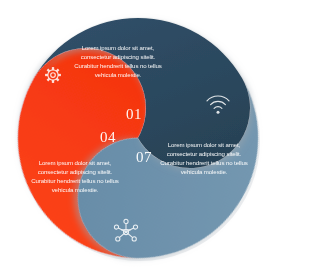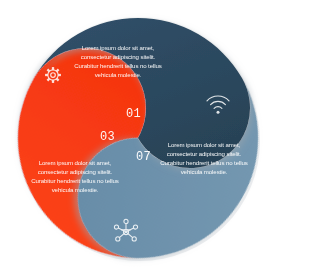--- a/index.html
+++ b/index.html
@@ -31,22 +31,22 @@
     font-family: "Liberation Sans", sans-serif;
     font-size: 6.1px;
     line-height: 9.1px;
     letter-spacing: -0.1px;
     color: #ffffff;
     text-align: center;
     opacity: 0.96;
   }
   .seg-num {
     position: absolute;
-    font-family: Liberation Mono, monospace;
-    font-size: 12px;
+    font-family: Liberation Serif, serif;
+    font-size: 15px;
     line-height: 15px;
     color: #ffffff;
     letter-spacing: 0.4px;
     opacity: 0.95;
   }
   
   #text-01 { left: 69px;  top: 43px;  width: 98px; }
   #num-01  { left: 126px; top: 107px; }
   
   #text-02 { left: 155px; top: 140px; width: 98px; }
@@ -150,15 +150,15 @@
     </g>
   </svg>
 
   <div class="seg-text" id="text-01">Lorem ipsum dolor sit amet, consectetur adipiscing sitelit. Curabitur hendrerit tellus no tellus vehicula molestie.</div>
   <div class="seg-num" id="num-01">01</div>
 
   <div class="seg-text" id="text-02">Lorem ipsum dolor sit amet, consectetur adipiscing sitelit. Curabitur hendrerit tellus no tellus vehicula molestie.</div>
   <div class="seg-num" id="num-02">07</div>
 
   <div class="seg-text" id="text-03">Lorem ipsum dolor sit amet, consectetur adipiscing sitelit. Curabitur hendrerit tellus no tellus vehicula molestie.</div>
-  <div class="seg-num" id="num-03">03</div>
+  <div class="seg-num" id="num-03">04</div>
 
 </div>
 
 </body></html>

